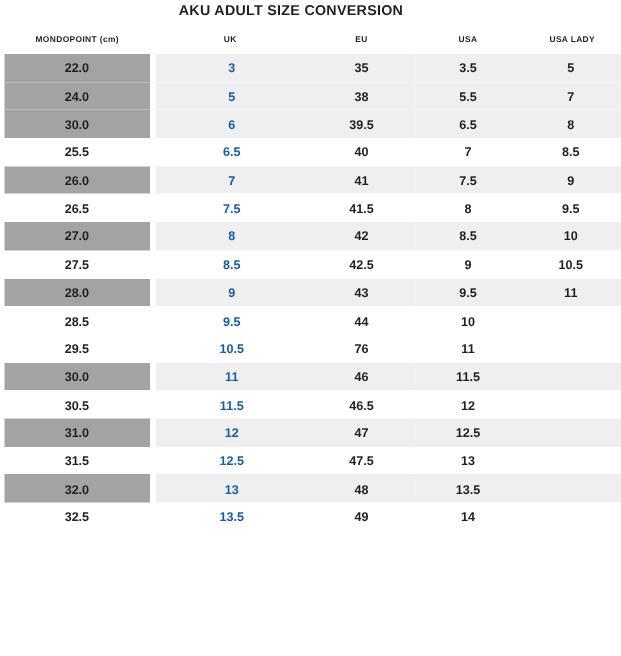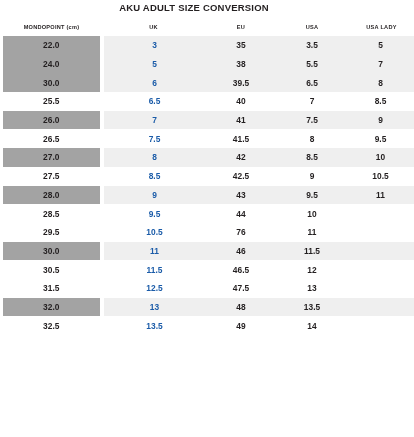--- a/index.html
+++ b/index.html
@@ -198,20 +198,27 @@
           <td class="col-usa">11.5</td>
           <td class="col-lady"></td>
         </tr>
         <tr>
           <td class="col-mondo">30.5</td>
           <td class="col-uk uk-value">11.5</td>
           <td class="col-eu">46.5</td>
           <td class="col-usa">12</td>
           <td class="col-lady"></td>
         </tr>
+        <tr class="alt">
+          <td class="col-mondo">31.0</td>
+          <td class="col-uk uk-value">12</td>
+          <td class="col-eu">47</td>
+          <td class="col-usa">12.5</td>
+          <td class="col-lady"></td>
+        </tr>
         <tr>
           <td class="col-mondo">31.5</td>
           <td class="col-uk uk-value">12.5</td>
           <td class="col-eu">47.5</td>
           <td class="col-usa">13</td>
           <td class="col-lady"></td>
         </tr>
         <tr class="alt">
           <td class="col-mondo">32.0</td>
           <td class="col-uk uk-value">13</td>

